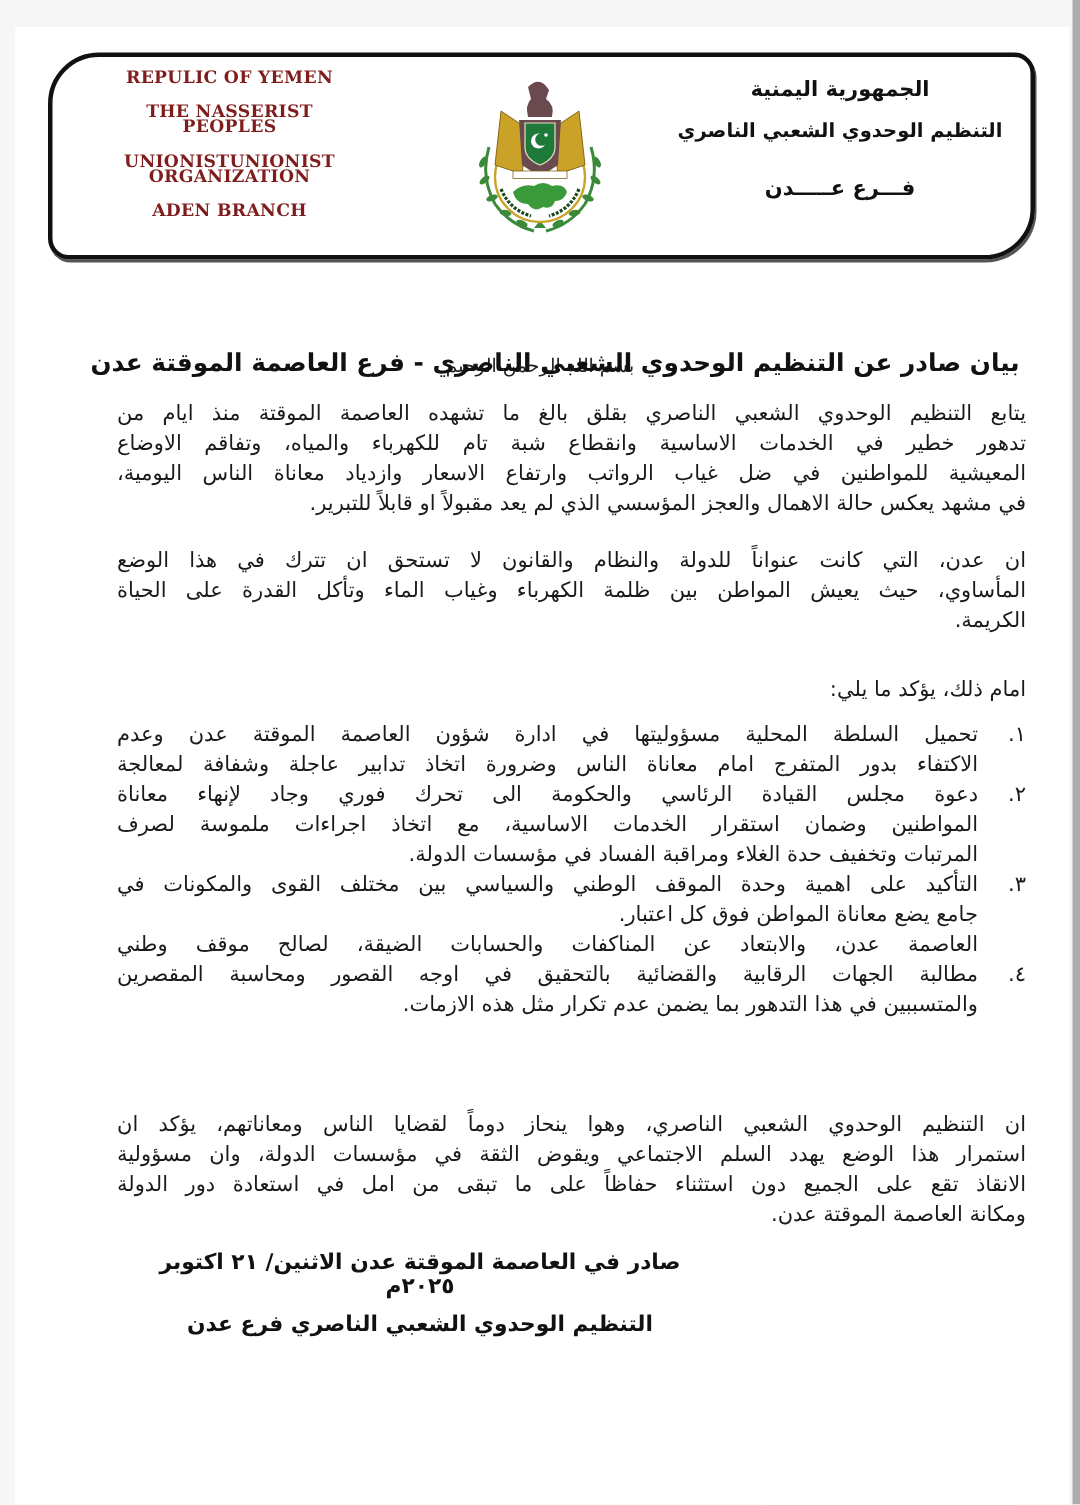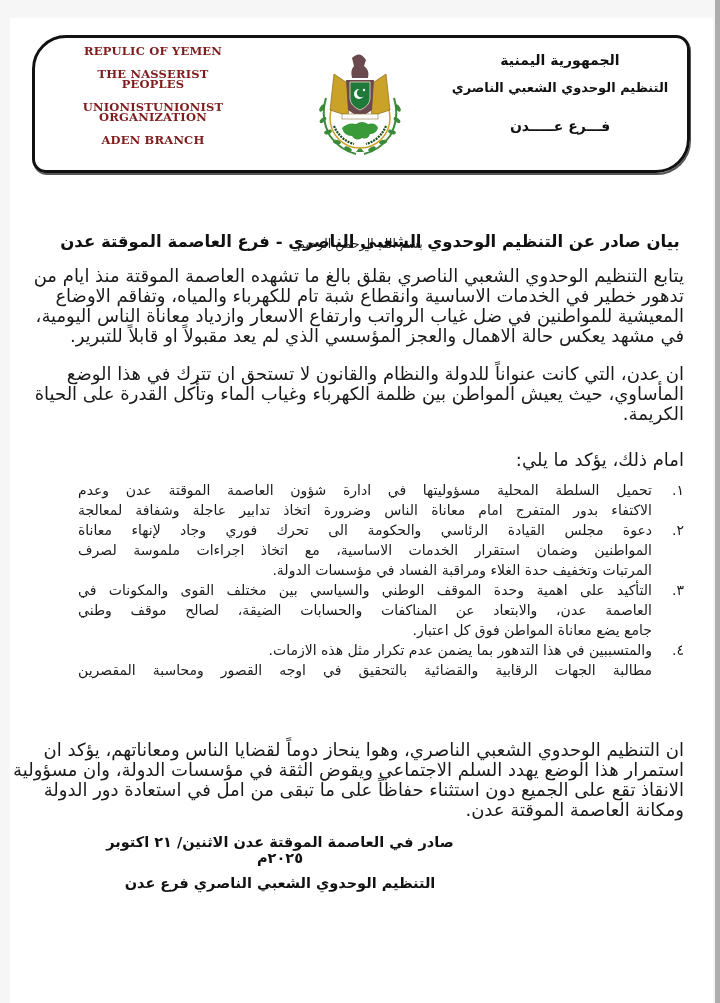--- a/index.html
+++ b/index.html
@@ -46,21 +46,21 @@
   .basmala {
     position: absolute; left: 60px; top: 200px; width: 600px;
     text-align: center; font-size: 12.5px; color: #222; direction: rtl; margin-top: 36px;
   }
   .title {
     position: absolute; left: 60px; top: 232px; width: 620px;
     text-align: center; font-size: 16.5px; font-weight: bold; direction: rtl; color: #111;
   }
   .para {
     position: absolute; left: 78px; width: 606px;
-    font-size: 18px; line-height: 20px;
+    font-size: 14px; line-height: 20px;
   }
   .p1 { top: 266px; }
   .p2 { top: 364px; }
   .p3 { top: 450px; }
   .p4 { top: 740px; }
   .para .line { display: block; text-align-last: justify; white-space: nowrap; }
   .para .line.last { text-align-last: right; }
 
   .list { position: absolute; left: 78px; top: 480px; width: 606px; }
   .li { position: relative; padding-right: 32px; font-size: 14px; line-height: 20px; }
@@ -174,29 +174,29 @@
     <span class="txt">
       <span class="line">دعوة مجلس القيادة الرئاسي والحكومة الى تحرك فوري وجاد لإنهاء معاناة</span>
       <span class="line">المواطنين وضمان استقرار الخدمات الاساسية، مع اتخاذ اجراءات ملموسة  لصرف</span>
       <span class="line last">المرتبات وتخفيف حدة الغلاء ومراقبة الفساد في مؤسسات الدولة.</span>
     </span>
   </div>
   <div class="li">
     <span class="num">٣.</span>
     <span class="txt">
       <span class="line">التأكيد على اهمية وحدة الموقف الوطني والسياسي بين مختلف القوى والمكونات في</span>
+      <span class="line last">جامع يضع معاناة المواطن فوق كل اعتبار.</span>
       <span class="line">العاصمة عدن، والابتعاد عن المناكفات والحسابات الضيقة، لصالح موقف وطني</span>
-      <span class="line last">جامع يضع معاناة المواطن فوق كل اعتبار.</span>
     </span>
   </div>
   <div class="li">
     <span class="num">٤.</span>
     <span class="txt">
+      <span class="line">مطالبة الجهات الرقابية والقضائية بالتحقيق في اوجه القصور ومحاسبة المقصرين</span>
       <span class="line last">والمتسببين في هذا التدهور بما يضمن عدم تكرار مثل هذه الازمات.</span>
-      <span class="line">مطالبة الجهات الرقابية والقضائية بالتحقيق في اوجه القصور ومحاسبة المقصرين</span>
     </span>
   </div>
 </div>
 
 <div class="para ar p4">
   <span class="line">ان التنظيم الوحدوي الشعبي الناصري، وهوا ينحاز دوماً لقضايا الناس ومعاناتهم، يؤكد ان</span>
   <span class="line">استمرار هذا الوضع  يهدد السلم الاجتماعي ويقوض الثقة في مؤسسات الدولة، وان مسؤولية</span>
   <span class="line">الانقاذ تقع على الجميع دون استثناء حفاظاً على ما تبقى من امل في استعادة دور الدولة</span>
   <span class="line last">ومكانة العاصمة الموقتة عدن.</span>
 </div>

